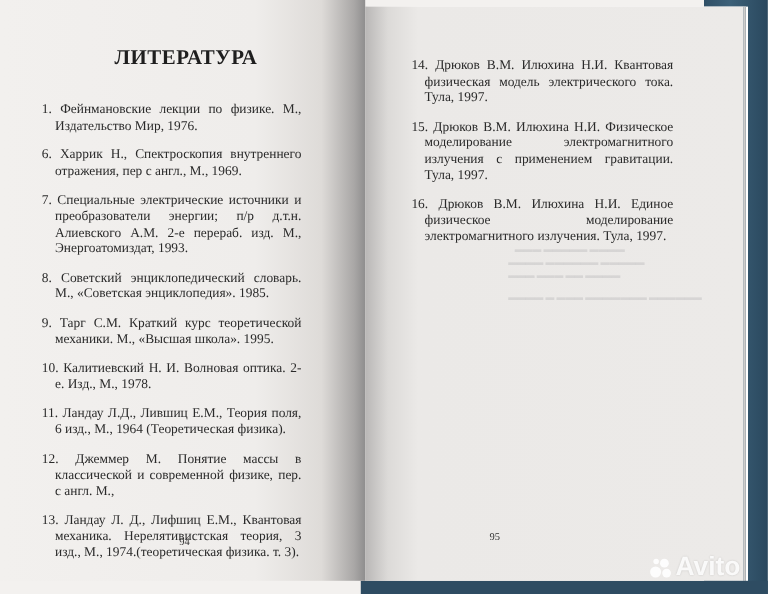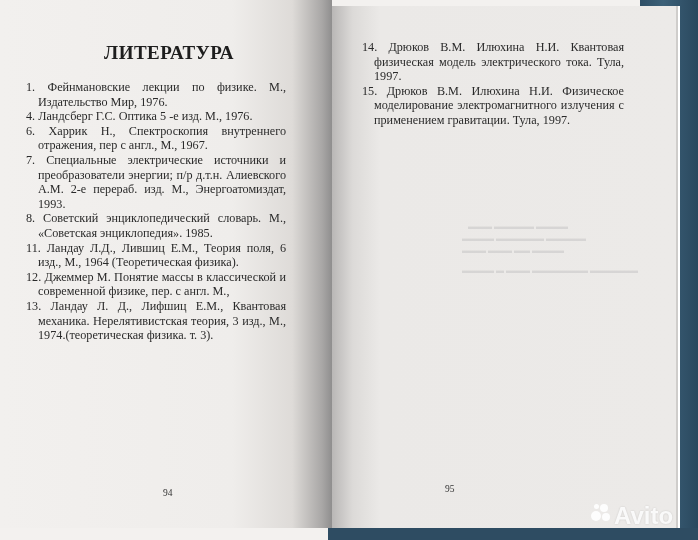--- a/index.html
+++ b/index.html
@@ -6,26 +6,26 @@
   body{width:698px;height:540px;overflow:hidden;background:#f3f1ef;position:relative;font-family:"Liberation Serif","DejaVu Serif",serif;color:#2a2a2a;}
   .spread{position:absolute;left:0;top:0;width:640px;height:540px;}
   .cover{position:absolute;left:640px;top:0;width:58px;height:540px;background:linear-gradient(90deg,#2f4f66 0%,#3c6078 40%,#2a485e 100%);}
   .cover-bottom{position:absolute;left:328px;top:528px;width:370px;height:12px;background:#2e4c62;}
   .page-left{position:absolute;left:0;top:0;width:332px;height:528px;background:linear-gradient(90deg,#f2f0ee 0%,#efedeb 70%,#dedbd8 88%,#a9a7a6 97%,#8f8e8e 100%);}
   .page-right{position:absolute;left:332px;top:6px;width:344px;height:522px;background:linear-gradient(90deg,#b9b7b6 0%,#dcdad8 6%,#ebe9e7 14%,#eceae8 100%);border-right:2px solid #cfcdcb;box-shadow:2px 0 0 #fff;}
   .page-title{position:absolute;left:104px;top:42px;font-size:19px;font-weight:bold;letter-spacing:0.5px;color:#1e1e1e;}
   .refs{position:absolute;list-style:none;margin:0;padding:0;font-size:12.2px;line-height:14.6px;}
   .refs-left{left:26px;top:80px;width:260px;}
   .refs-right{left:362px;top:40px;width:262px;}
-  .ref{text-align:justify;margin:0;padding-left:12px;text-indent:-12px;}
+  .ref{text-align:justify;margin:12px;padding-left:12px;text-indent:-12px;}
   .ref .num{display:inline;}
   .page-num{position:absolute;font-size:9.5px;font-weight:normal;color:#333;padding-left:15px;}
   .pn-left{left:148px;top:488px;}
   .pn-right{left:430px;top:484px;}
-  .watermark{position:absolute;left:590px;top:502px;font-family:"Liberation Sans","DejaVu Sans",sans-serif;font-size:24px;font-weight:bold;color:rgba(255,255,255,0.88);text-shadow:0 0 2px rgba(0,0,0,0.15);display:flex;gap:2px;}
+  .watermark{position:absolute;left:590px;top:502px;font-family:"Liberation Sans","DejaVu Sans",sans-serif;font-size:24px;font-weight:bold;color:rgba(255,255,255,0.88);text-shadow:0 0 2px rgba(0,0,0,0.15);display:flex;align-items:center;gap:2px;}
   .wm-dots{display:inline-block;position:relative;width:22px;height:20px;}
   .wm-dots span{position:absolute;border-radius:50%;background:rgba(255,255,255,0.9);}
   .bleed{position:absolute;font-size:8px;color:rgba(120,120,130,0.18);white-space:nowrap;}
 </style>
 </head>
 <body>
 
 <div class="spread">
   <div class="cover"></div>
   <div class="cover-bottom"></div>
@@ -35,32 +35,34 @@
 
   <div class="bleed" style="left:468px;top:222px;">▬▬▬ ▬▬▬▬▬ ▬▬▬▬</div>
   <div class="bleed" style="left:462px;top:234px;">▬▬▬▬ ▬▬▬▬▬▬ ▬▬▬▬▬</div>
   <div class="bleed" style="left:462px;top:246px;">▬▬▬ ▬▬▬ ▬▬ ▬▬▬▬</div>
   <div class="bleed" style="left:462px;top:266px;">▬▬▬▬ ▬ ▬▬▬ ▬▬▬▬▬▬▬ ▬▬▬▬▬▬</div>
 
   <h1 class="page-title" style="margin:0;">ЛИТЕРАТУРА</h1>
 
   <ol class="refs refs-left">
     <li class="ref"><span class="num">1.</span> <span>Фейнмановские лекции по физике. М., Издательство Мир, 1976.</span></li>
-    <li class="ref"><span class="num">4.</span> <span>Ландсберг Г.С. Оптика 5 -е изд. М., 1976.</span></li>
-    <li class="ref"><span class="num">6.</span> <span>Харрик Н., Спектроскопия внутреннего отражения, пер с англ., М., 1967.</span></li>
+    <li class="ref"><span class="num">6.</span> <span>Харрик Н., Спектроскопия внутреннего отражения, пер с англ., М., 1969.</span></li>
     <li class="ref"><span class="num">7.</span> <span>Специальные электрические источники и преобразователи энергии; п/р д.т.н. Алиевского А.М. 2-е перераб. изд. М., Энергоатомиздат, 1993.</span></li>
     <li class="ref"><span class="num">8.</span> <span>Советский энциклопедический словарь. М., «Советская энциклопедия». 1985.</span></li>
+    <li class="ref"><span class="num">9.</span> <span>Тарг С.М. Краткий курс теоретической механики. М., «Высшая школа». 1995.</span></li>
+    <li class="ref"><span class="num">10.</span> <span>Калитиевский Н. И. Волновая оптика. 2-е. Изд., М., 1978.</span></li>
     <li class="ref"><span class="num">11.</span> <span>Ландау Л.Д., Лившиц Е.М., Теория поля, 6 изд., М., 1964 (Теоретическая физика).</span></li>
     <li class="ref"><span class="num">12.</span> <span>Джеммер М. Понятие массы в классической и современной физике, пер. с англ. М.,</span></li>
     <li class="ref"><span class="num">13.</span> <span>Ландау Л. Д., Лифшиц Е.М., Квантовая механика. Нерелятивистская теория, 3 изд., М., 1974.(теоретическая физика. т. 3).</span></li>
   </ol>
 
   <ol class="refs refs-right">
     <li class="ref"><span class="num">14.</span> <span>Дрюков В.М. Илюхина Н.И. Квантовая физическая модель электрического тока. Тула, 1997.</span></li>
     <li class="ref"><span class="num">15.</span> <span>Дрюков В.М. Илюхина Н.И. Физическое моделирование электромагнитного излучения с применением гравитации. Тула, 1997.</span></li>
+    <li class="ref"><span class="num">16.</span> <span>Дрюков В.М. Илюхина Н.И. Единое физическое моделирование электромагнитного излучения. Тула, 1997.</span></li>
   </ol>
 
   <div class="page-num pn-left">94</div>
   <div class="page-num pn-right">95</div>
 
   <div class="watermark">
     <span class="wm-dots">
       <span style="left:1px;top:9px;width:10px;height:10px;"></span>
       <span style="left:10px;top:2px;width:8px;height:8px;"></span>
       <span style="left:12px;top:11px;width:8px;height:8px;"></span>

